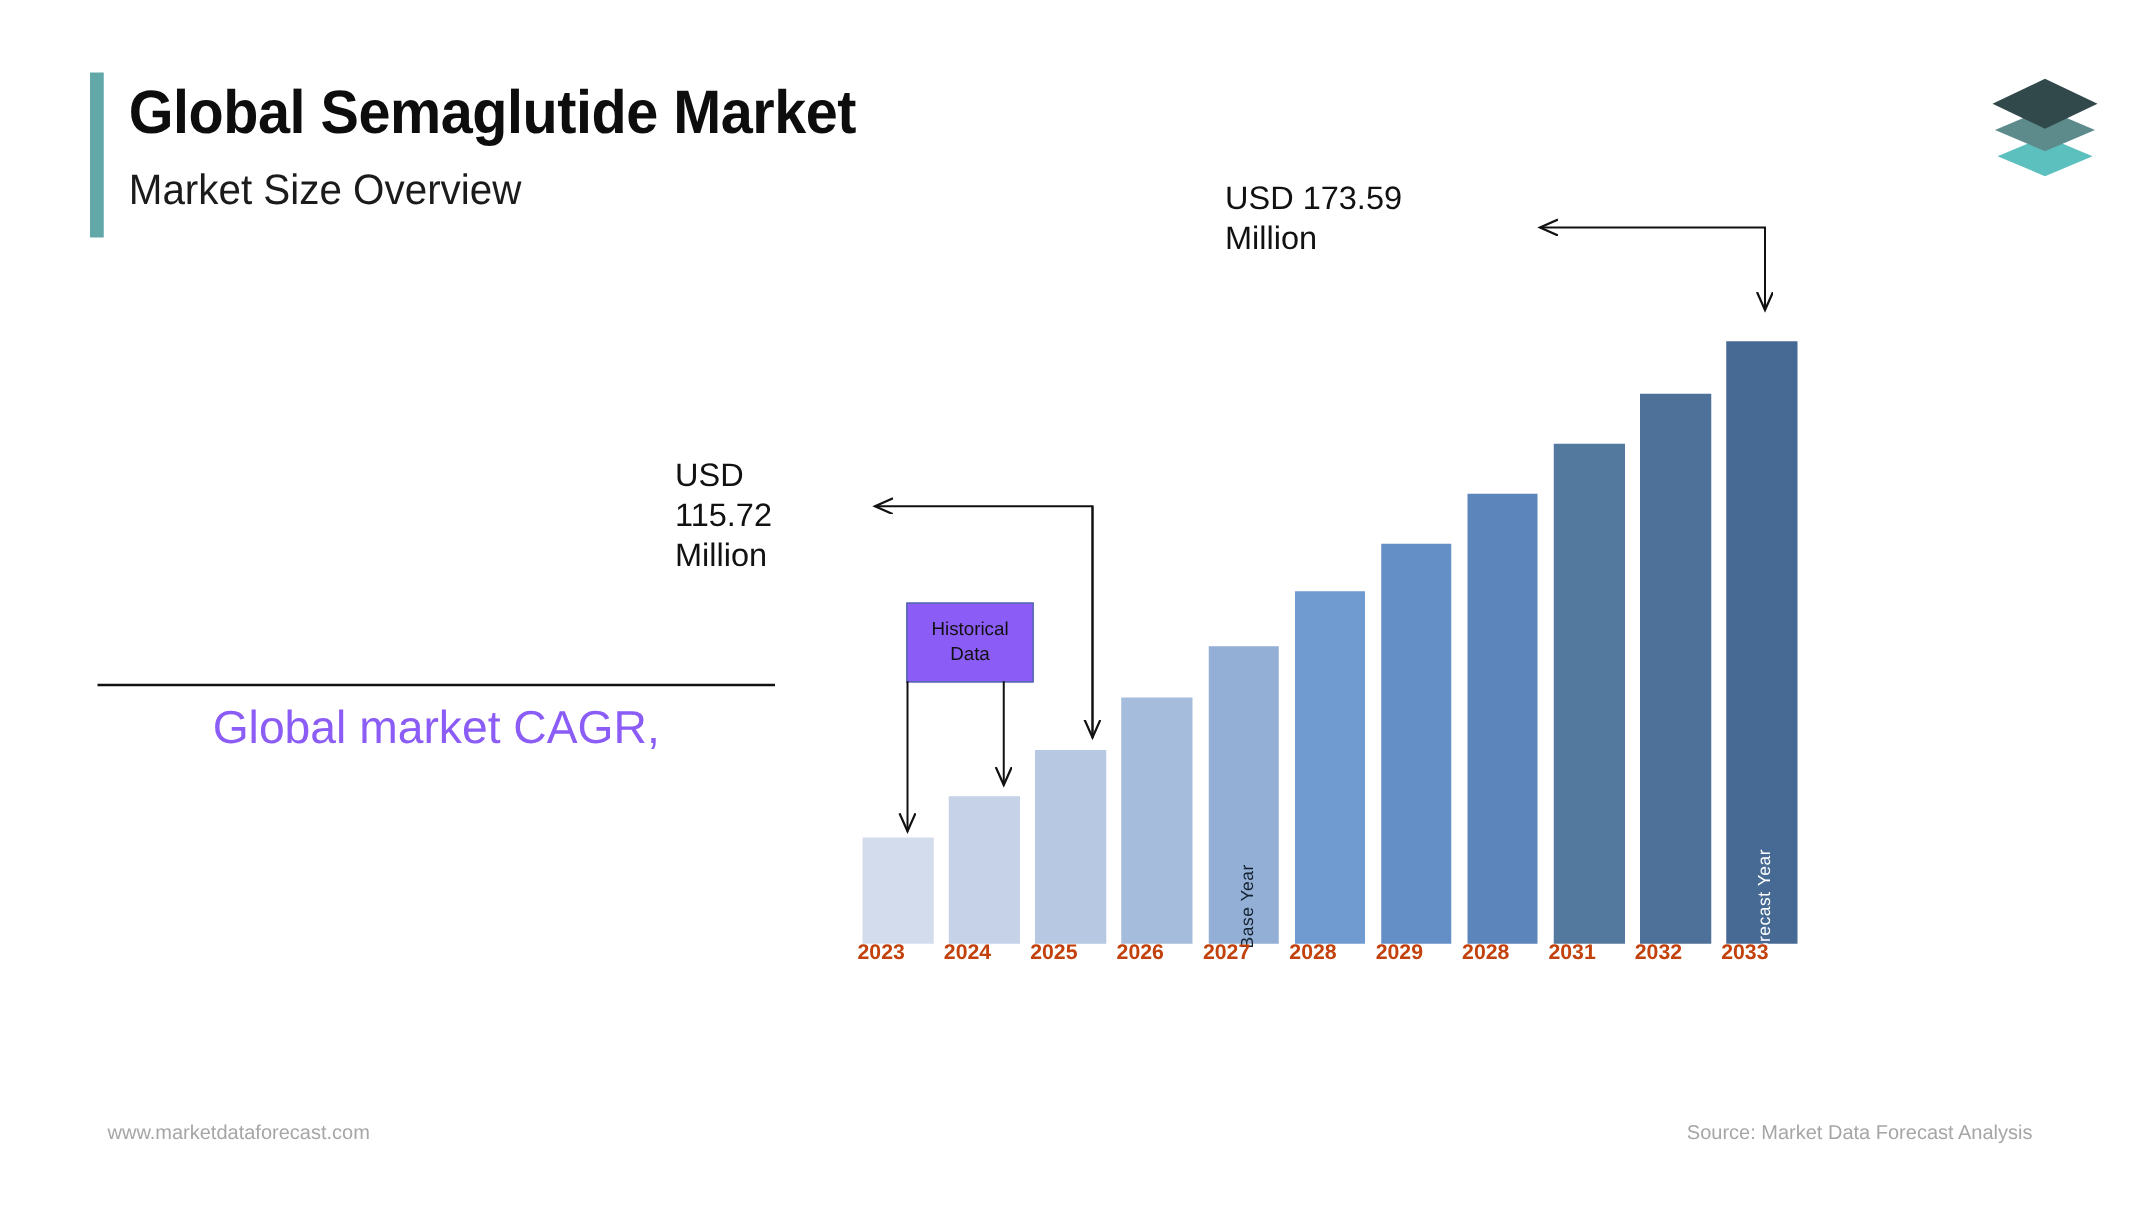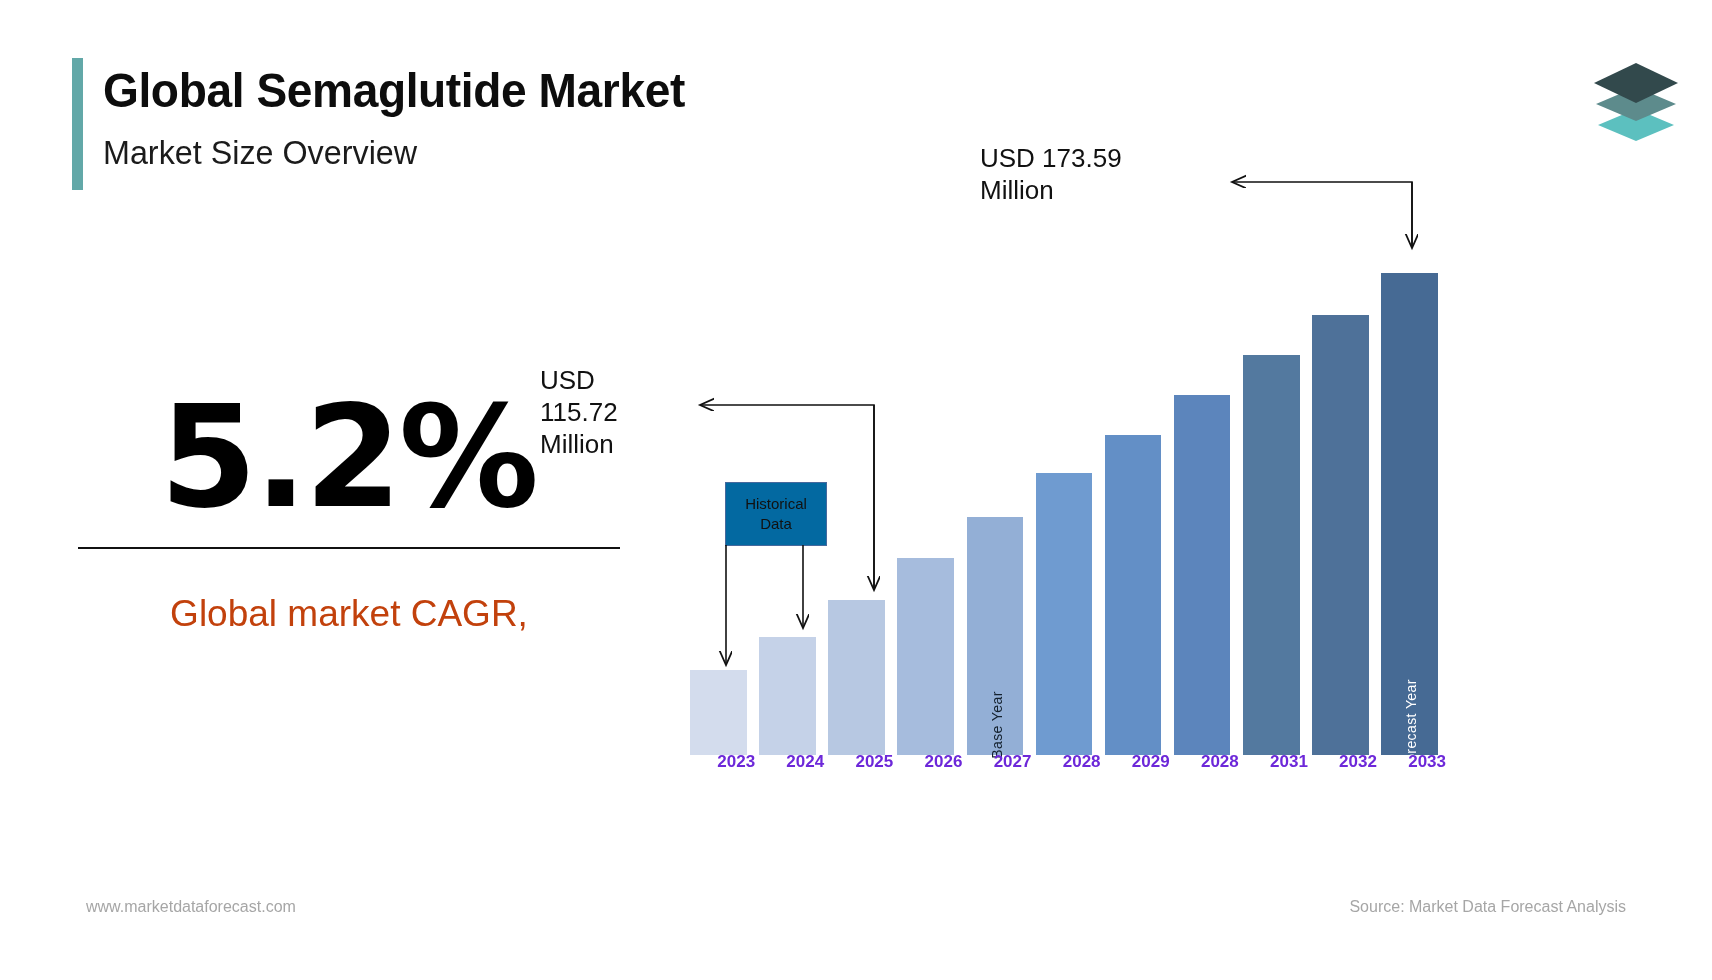--- a/index.html
+++ b/index.html
@@ -38,54 +38,54 @@
     position:absolute;left:78px;top:388px;width:540px;
     text-align:center;font-size:140px;font-weight:bold;
     color:#000;line-height:140px;letter-spacing:-3px;
     font-family:"DejaVu Sans",sans-serif;
   }
   .cagr-rule{
     position:absolute;left:78px;top:547px;width:542px;height:2px;
     background:#111;
   }
   .cagr-caption{
-    position:absolute;left:78px;top:588px;width:542px;
-    text-align:center;font-size:37px;color:#c2410c;line-height:52px;
+    position:absolute;left:78px;top:556px;width:542px;
+    text-align:center;font-size:37px;color:#8b5cf6;line-height:52px;
     font-family:"Liberation Sans",sans-serif;font-weight:400;
   }
 
   
   .chart{position:absolute;left:686px;top:260px;width:760px;height:495px;}
   .bars{position:absolute;left:0;bottom:0;width:760px;height:495px;
         display:flex;align-items:flex-end;gap:0;}
   .barcell{flex:1 1 0;height:100%;position:relative;}
   .bar{position:absolute;bottom:0;left:6%;width:82%;}
   .bar-vlabel{
     position:absolute;left:50%;bottom:22px;
     transform:translateX(-50%) rotate(-90deg);
     transform-origin:center;
     white-space:nowrap;font-size:14px;letter-spacing:0.4px;
   }
   .bar-vlabel.dark{color:#14212e;}
   .bar-vlabel.light{color:#ffffff;}
 
   .xaxis{position:absolute;left:686px;top:752px;width:760px;height:28px;
          display:flex;}
-  .xlabel{flex:1 1 0;text-align:right;font-size:17px;font-weight:bold;
-          color:#6d28d9;font-family:"Liberation Sans",sans-serif;}
+  .xlabel{flex:1 1 0;text-align:left;font-size:17px;font-weight:bold;
+          color:#c2410c;font-family:"Liberation Sans",sans-serif;}
 
   
   .callout{position:absolute;font-size:26px;color:#111;line-height:32px;
            font-family:"Liberation Sans",sans-serif;}
   .callout-top{left:980px;top:142px;width:290px;}
   .callout-mid{left:540px;top:364px;width:200px;}
 
   .histbox{
     position:absolute;left:725px;top:482px;width:100px;height:62px;
-    border:1px solid #4a6фа0;border:1px solid #46699d;background:#0369a1;
+    border:1px solid #4a6фа0;border:1px solid #46699d;background:#8b5cf6;
     display:flex;align-items:center;justify-content:center;text-align:center;
     font-size:15px;color:#111;line-height:20px;
   }
 
   .annot{position:absolute;left:0;top:0;width:1712px;height:980px;
          pointer-events:none;}
 
   
   .footer-left{position:absolute;left:86px;top:898px;font-size:16px;
                color:#a6a6a6;font-family:"Liberation Sans",sans-serif;}
@@ -102,21 +102,20 @@
   <div class="subtitle">Market Size Overview</div>
 
   <div class="logo">
     <svg width="96" height="88" viewBox="0 0 96 88">
       <polygon points="48,52 10,68 48,84 86,68" fill="#5cc0bf"></polygon>
       <polygon points="48,30 8,47 48,64 88,47" fill="#5d8b8c"></polygon>
       <polygon points="48,6 6,26 48,46 90,26" fill="#32494c"></polygon>
     </svg>
   </div>
 
-  <div class="cagr-value">5.2%</div>
   <div class="cagr-rule"></div>
   <div class="cagr-caption">
     <div>Global market CAGR,</div>
   </div>
 
   <div class="chart">
     <div class="bars">
       <div class="barcell">
         <div class="bar" style="height:85px;background:#d3dced;"></div>
       </div>

